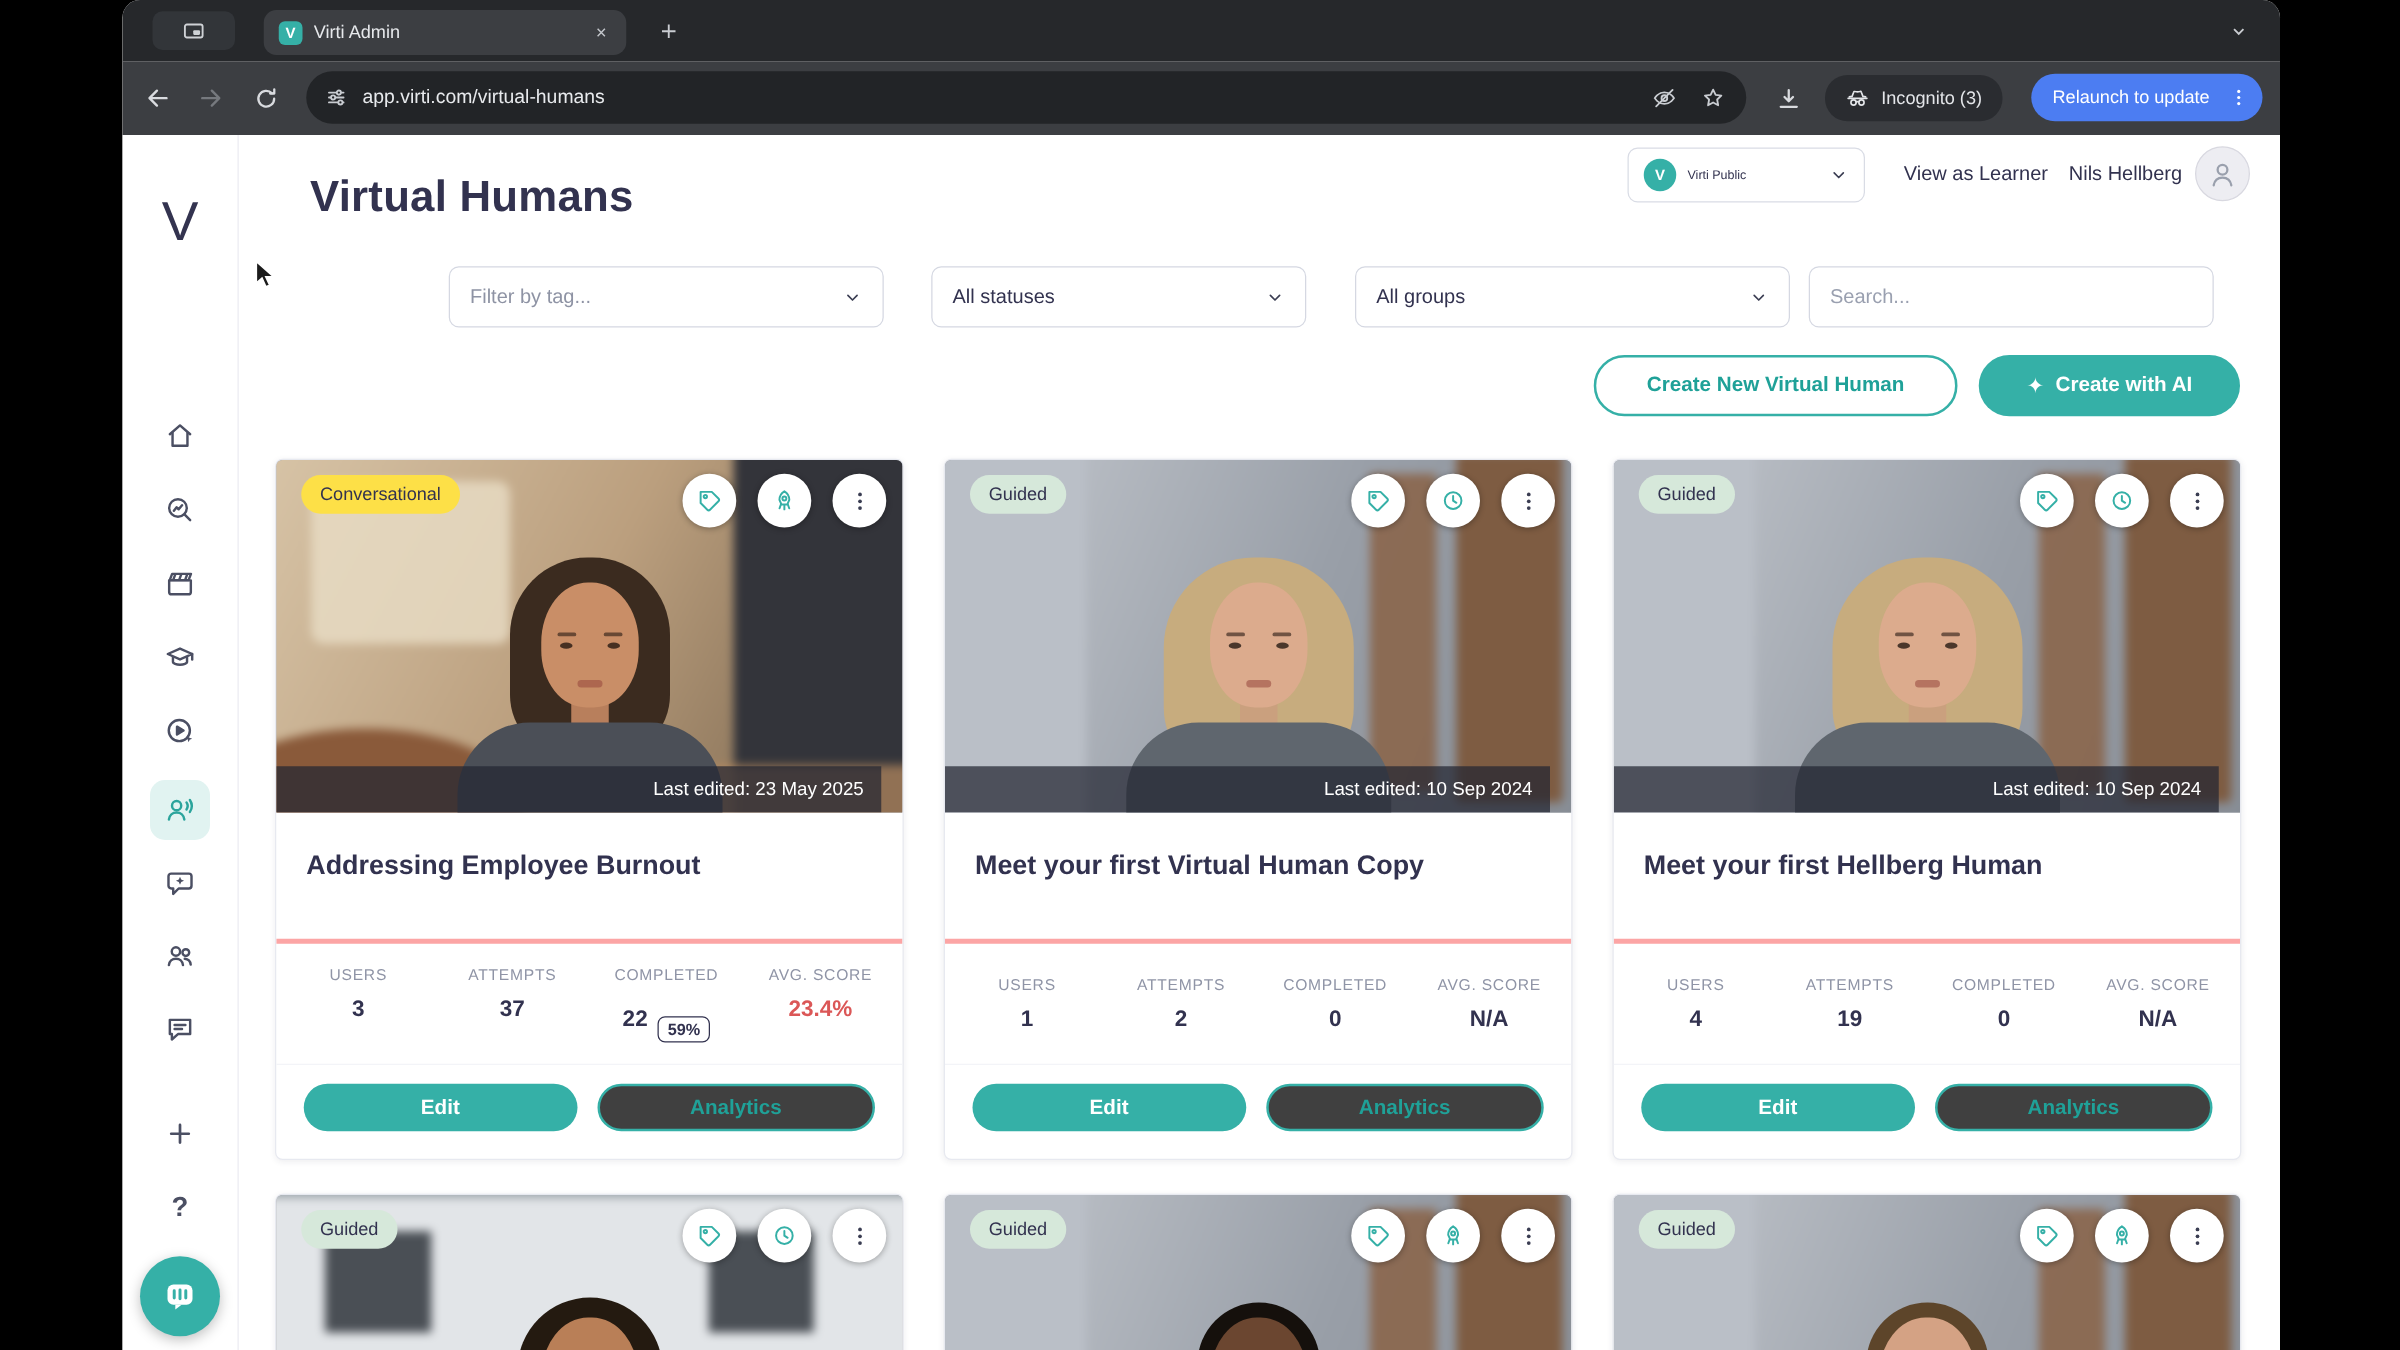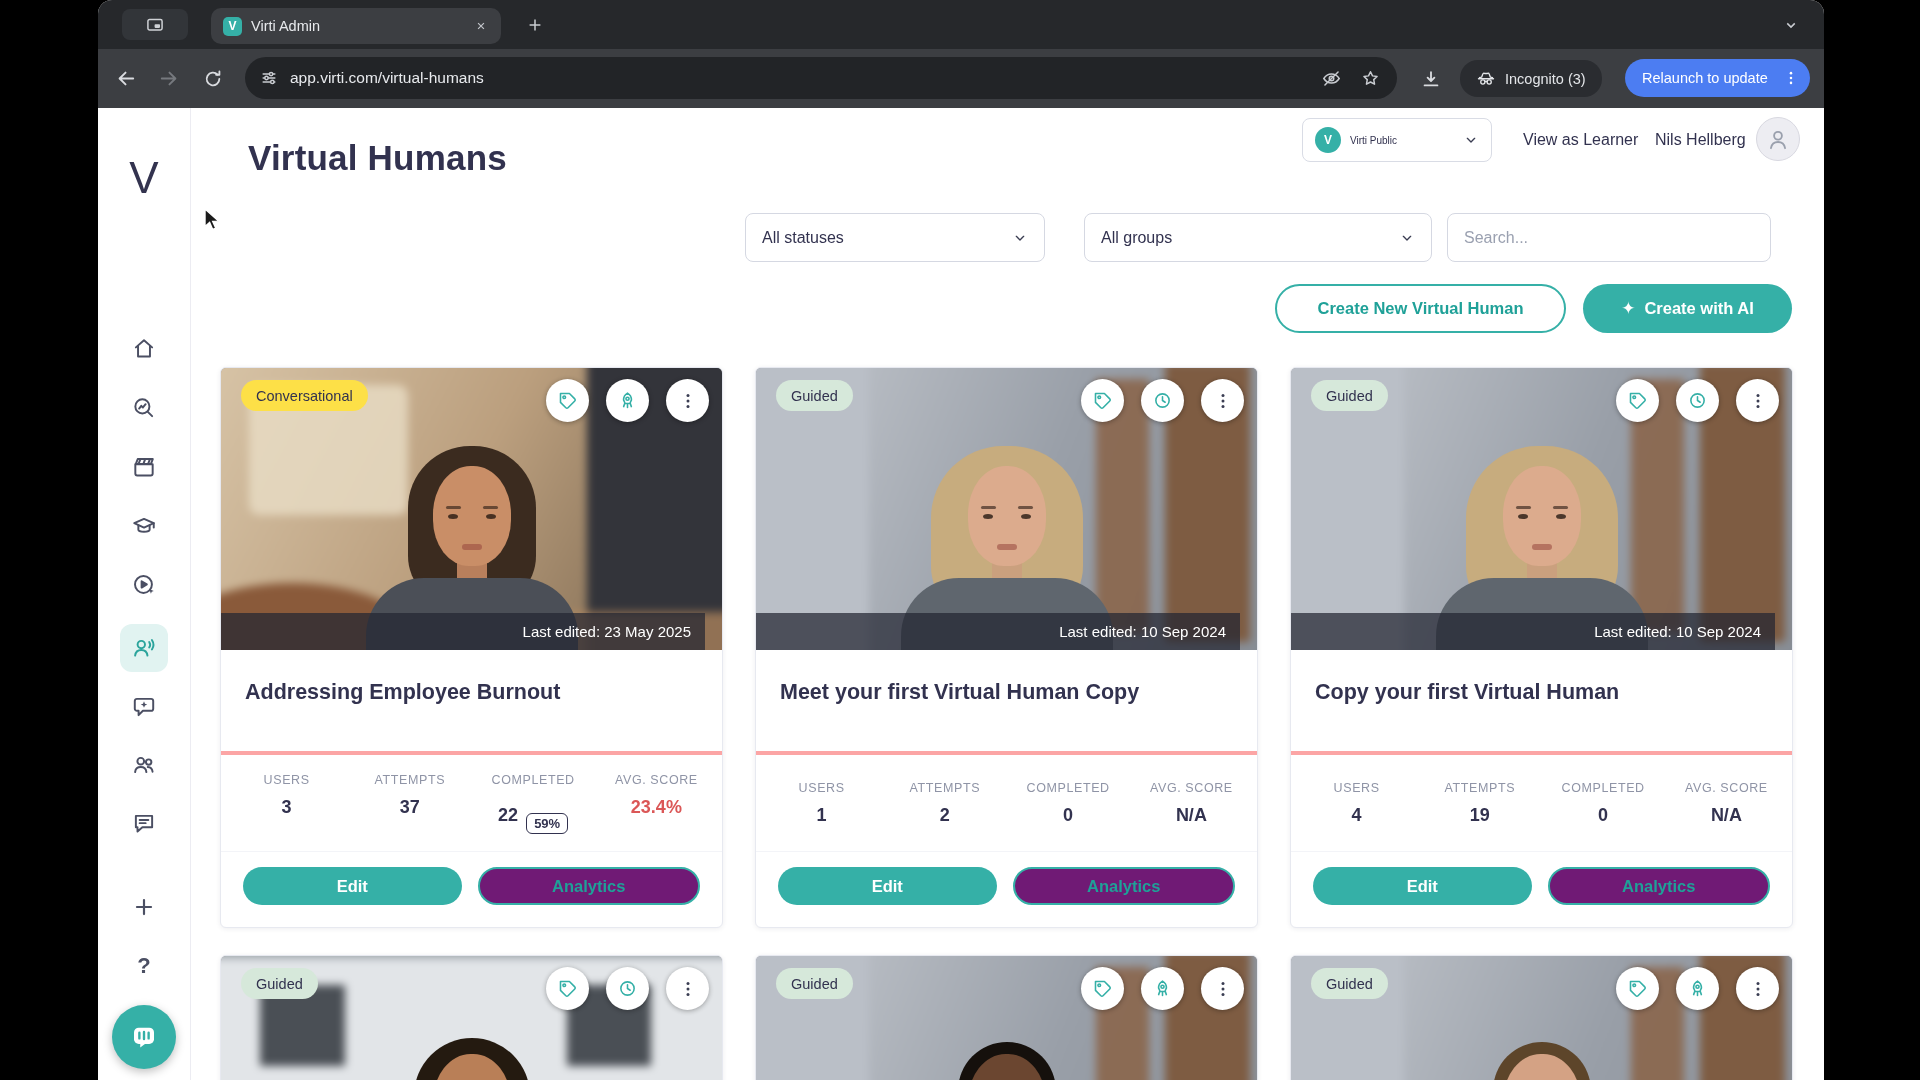--- a/index.html
+++ b/index.html
@@ -166,21 +166,21 @@
   .stat-label{font-size:12.5px;color:var(--gray);letter-spacing:.6px;margin-bottom:10px;}
   .stat-value{font-size:18px;font-weight:700;color:var(--navy);display:flex;align-items:center;
     justify-content:center;gap:8px;}
   .stat-value.red{color:var(--red);}
   .pct-chip{border:1.5px solid var(--navy);border-radius:6px;font-size:13px;font-weight:600;
     padding:2px 7px;color:var(--navy);margin-top:16px;}
   .card-actions{display:flex;gap:16px;padding:15px 22px 0;}
   .btn{flex:1;height:38px;border-radius:19px;display:flex;align-items:center;justify-content:center;
     font-size:16.5px;font-weight:700;}
   .btn-edit{background:var(--teal);color:#fff;}
-  .btn-analytics{background:#701a75;border:2px solid var(--teal);color:var(--teal-dark);}
+  .btn-analytics{background:#404040;border:2px solid var(--teal);color:var(--teal-dark);}
 
   .cursor{position:absolute;left:203px;top:208px;z-index:99;pointer-events:none;}
 </style>
 </head>
 <body>
 
 <div class="window">
 
   <div class="tabbar">
     <div class="pinned-tab">
@@ -384,20 +384,28 @@
       </div>
       <div class="view-as">View as Learner</div>
       <div class="user-name">Nils Hellberg</div>
       <div class="avatar">
         <svg width="26" height="26" viewBox="0 0 24 24" fill="none" stroke="currentColor" stroke-width="1.7" stroke-linecap="round">
             <circle cx="12" cy="9" r="3.6"></circle>
             <path d="M5.5 20.5c.6-3.6 3.2-5.7 6.5-5.7s5.9 2.1 6.5 5.7"></path>
           </svg>
       </div>
 
+      <div class="filter filter-tag">
+        <span>Filter by tag...</span>
+        <span class="chev">
+            <svg width="16" height="16" viewBox="0 0 24 24" fill="none" stroke="currentColor" stroke-width="2" stroke-linecap="round" stroke-linejoin="round">
+              <path d="M6.5 9.5 12 15l5.5-5.5"></path>
+            </svg>
+          </span>
+      </div>
       <div class="filter filter-status">
         <span>All statuses</span>
         <span class="chev">
             <svg width="16" height="16" viewBox="0 0 24 24" fill="none" stroke="currentColor" stroke-width="2" stroke-linecap="round" stroke-linejoin="round">
               <path d="M6.5 9.5 12 15l5.5-5.5"></path>
             </svg>
           </span>
       </div>
       <div class="filter filter-group">
         <span>All groups</span>
@@ -594,21 +602,21 @@
               <button class="circle-btn kebab-btn">
                   <svg width="20" height="20" viewBox="0 0 24 24" fill="currentColor">
                     <circle cx="12" cy="5.5" r="1.8"></circle>
                     <circle cx="12" cy="12" r="1.8"></circle>
                     <circle cx="12" cy="18.5" r="1.8"></circle>
                   </svg>
                 </button>
             </div>
             <div class="last-edited">Last edited:  10 Sep 2024</div>
           </div>
-          <div class="card-title">Copy your first Virtual Human</div>
+          <div class="card-title">Meet your first Hellberg Human</div>
           <div class="card-stats">
             <div class="stat">
                 <div class="stat-label">USERS</div>
                 <div class="stat-value">4</div>
               </div>
             <div class="stat">
                 <div class="stat-label">ATTEMPTS</div>
                 <div class="stat-value">19</div>
               </div>
             <div class="stat">

